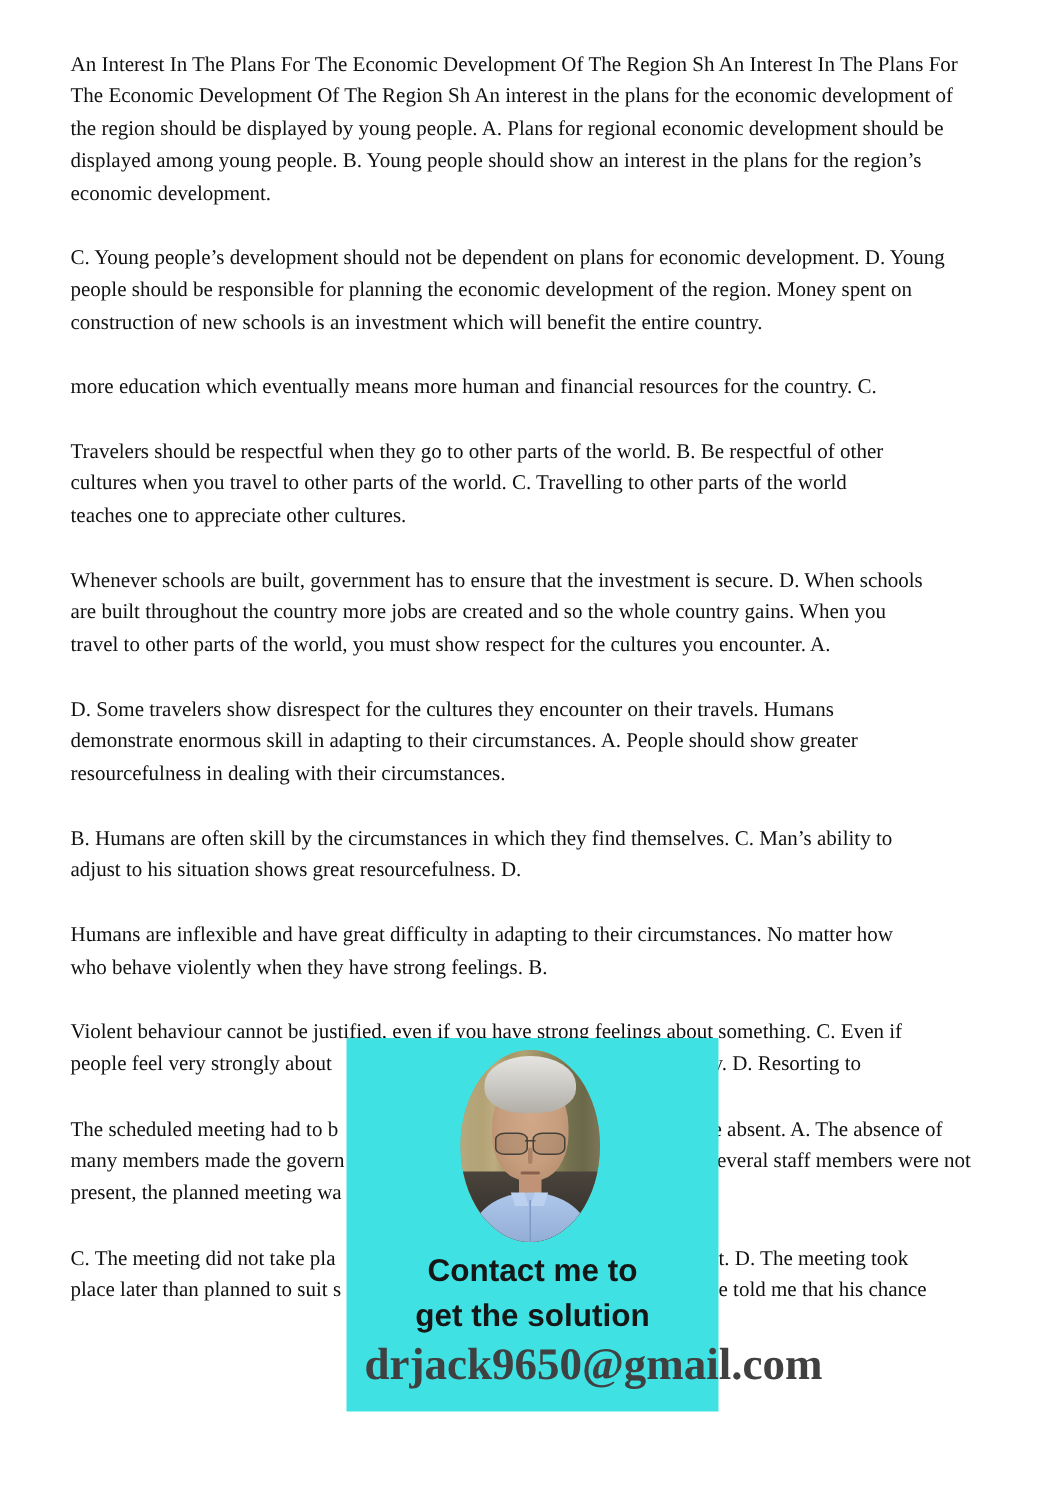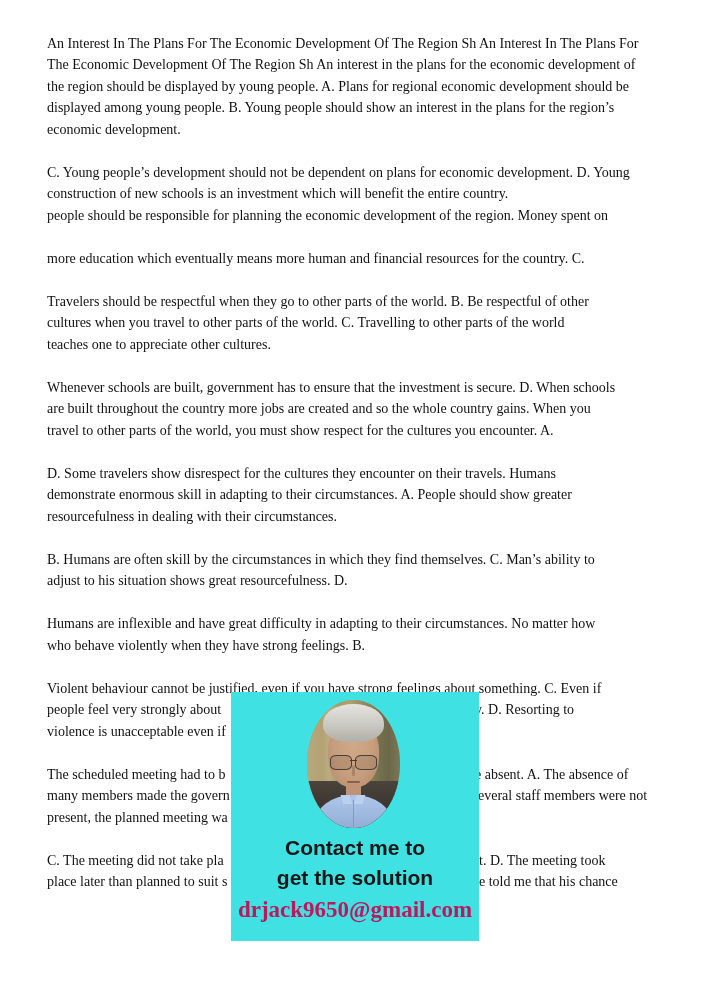--- a/index.html
+++ b/index.html
@@ -31,21 +31,21 @@
   .ct-line{
     position:absolute;left:0;width:100%;text-align:center;
     font-family:"Liberation Sans","DejaVu Sans",sans-serif;
     font-weight:bold;font-size:21px;line-height:30px;color:#161616;
   }
   .ct1{top:141px;}
   .ct2{top:171px;}
   .ct-email{
     position:absolute;left:0;top:203px;width:100%;text-align:center;
     font-family:"Liberation Serif","DejaVu Serif",serif;
-    font-weight:bold;font-size:23px;line-height:30px;color:#be185d;
+    font-weight:bold;font-size:30px;line-height:30px;color:#404040;padding-left:12px;
   }
   
   .photo{
     position:absolute;left:76px;top:8px;width:93px;height:128px;
     border-radius:50%;overflow:hidden;background:#a89a6c;
   }
   .ph-bg{position:absolute;left:0;top:0;right:0;bottom:0;
     background:linear-gradient(90deg,#b7a87e 0%,#b2a274 16%,#bcac80 24%,#a89968 34%,#b0a173 46%,#988c60 58%,#8a8157 68%,#73704e 78%,#6b684a 88%,#7b7656 100%);}
   .ph-dark{position:absolute;left:0;right:0;top:63%;bottom:0;
     background:linear-gradient(#4a443c,#2e2a26);}
@@ -80,22 +80,22 @@
   <div class="para">
     <div class="line">An Interest In The Plans For The Economic Development Of The Region Sh An Interest In The Plans For</div>
     <div class="line">The Economic Development Of The Region Sh An interest in the plans for the economic development of</div>
     <div class="line">the region should be displayed by young people. A. Plans for regional economic development should be</div>
     <div class="line">displayed among young people. B. Young people should show an interest in the plans for the region’s</div>
     <div class="line">economic development.</div>
   </div>
 
   <div class="para">
     <div class="line">C. Young people’s development should not be dependent on plans for economic development. D. Young</div>
+    <div class="line">people should be responsible for planning the economic development of the region. Money spent on</div>
     <div class="line">construction of new schools is an investment which will benefit the entire country.</div>
-    <div class="line">people should be responsible for planning the economic development of the region. Money spent on</div>
   </div>
 
   <div class="para">
     <div class="line">more education which eventually means more human and financial resources for the country. C.</div>
   </div>
 
   <div class="para">
     <div class="line">Travelers should be respectful when they go to other parts of the world. B. Be respectful of other</div>
     <div class="line">cultures when you travel to other parts of the world. C. Travelling to other parts of the world</div>
     <div class="line">teaches one to appreciate other cultures.</div>
@@ -122,21 +122,20 @@
     <div class="line">Humans are inflexible and have great difficulty in adapting to their circumstances. No matter how</div>
     <div class="line">who behave violently when they have strong feelings. B.</div>
   </div>
 
   <div class="para">
     <div class="line">Violent behaviour cannot be justified, even if you have strong feelings about something. C. Even if</div>
     <div class="line">
       <span>people feel very strongly about</span>
       <span class="frag-right fr-a">y. D. Resorting to</span>
     </div>
-    <div class="line">violence is unacceptable even if</div>
   </div>
 
   <div class="para">
     <div class="line">
       <span>The scheduled meeting had to b</span>
       <span class="frag-right fr-a">e absent. A. The absence of</span>
     </div>
     <div class="line">
       <span>many members made the govern</span>
       <span class="frag-right fr-b">everal staff members were not</span>

